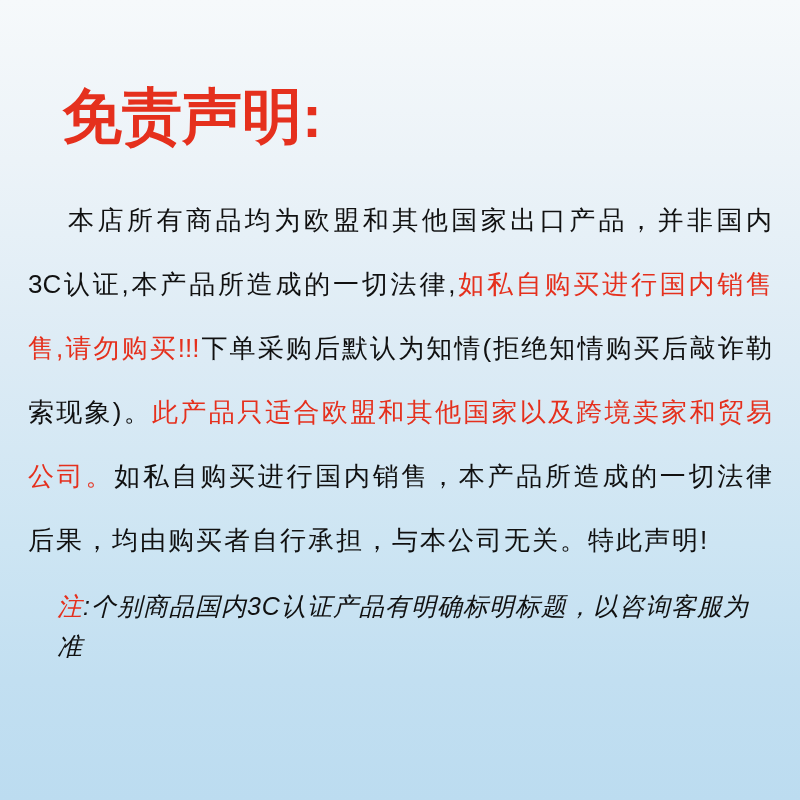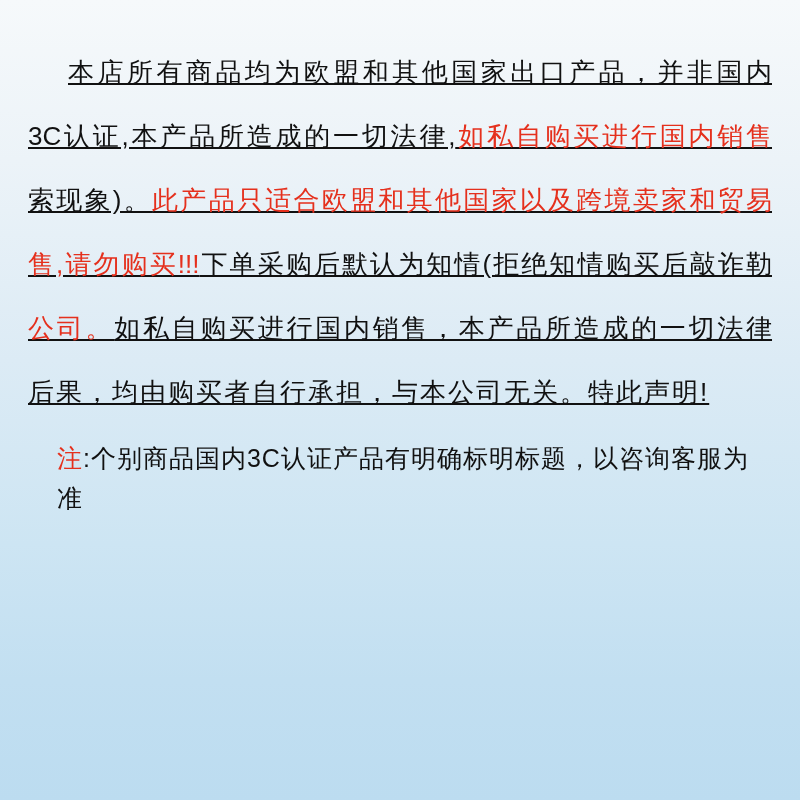--- a/index.html
+++ b/index.html
@@ -28,59 +28,60 @@
   .body-text {
     margin: 40px 28px 0 28px;
     font-size: 26px;
     line-height: 64px;
     font-weight: normal;
   }
   .line {
     text-align: justify;
     text-align-last: justify;
     white-space: normal;
-    text-decoration: underline;
   }
   .line.indent { text-indent: 40px; }
   .line.last {
     text-align: left;
     text-align-last: left;
     letter-spacing: 2px;
   }
   .red { color: #e5301d; }
   .black { color: #111111; }
   .note {
     margin: 14px 28px 0 57px;
     font-size: 25px;
     line-height: 40px;
     letter-spacing: 1px;
+    font-style: italic;
   }
 </style>
 </head>
 <body>
 
 <div class="page">
 
+  <div class="title">免责声明:</div>
 
   <div class="body-text">
 
     <div class="line indent">
       <span class="black">本店所有商品均为欧盟和其他国家出口产品，并非国内</span>
     </div>
 
     <div class="line">
       <span class="black">3C认证,本产品所造成的一切法律,</span><span class="red">如私自购买进行国内销售</span>
     </div>
 
     <div class="line">
-      <span class="black">索现象)。</span><span class="red">此产品只适合欧盟和其他国家以及跨境卖家和贸易</span>
+      <span class="red">售,请勿购买!!!</span><span class="black">下单采购后默认为知情(拒绝知情购买后敲诈勒</span>
     </div>
 
     <div class="line">
-      <span class="red">售,请勿购买!!!</span><span class="black">下单采购后默认为知情(拒绝知情购买后敲诈勒</span>
+      <span class="black">索现象)。</span><span class="red">此产品只适合欧盟和其他国家以及跨境卖家和贸易</span>
     </div>
 
     <div class="line">
       <span class="red">公司。</span><span class="black">如私自购买进行国内销售，本产品所造成的一切法律</span>
     </div>
 
     <div class="line last">
       <span class="black">后果，均由购买者自行承担，与本公司无关。特此声明!</span>
     </div>
 

